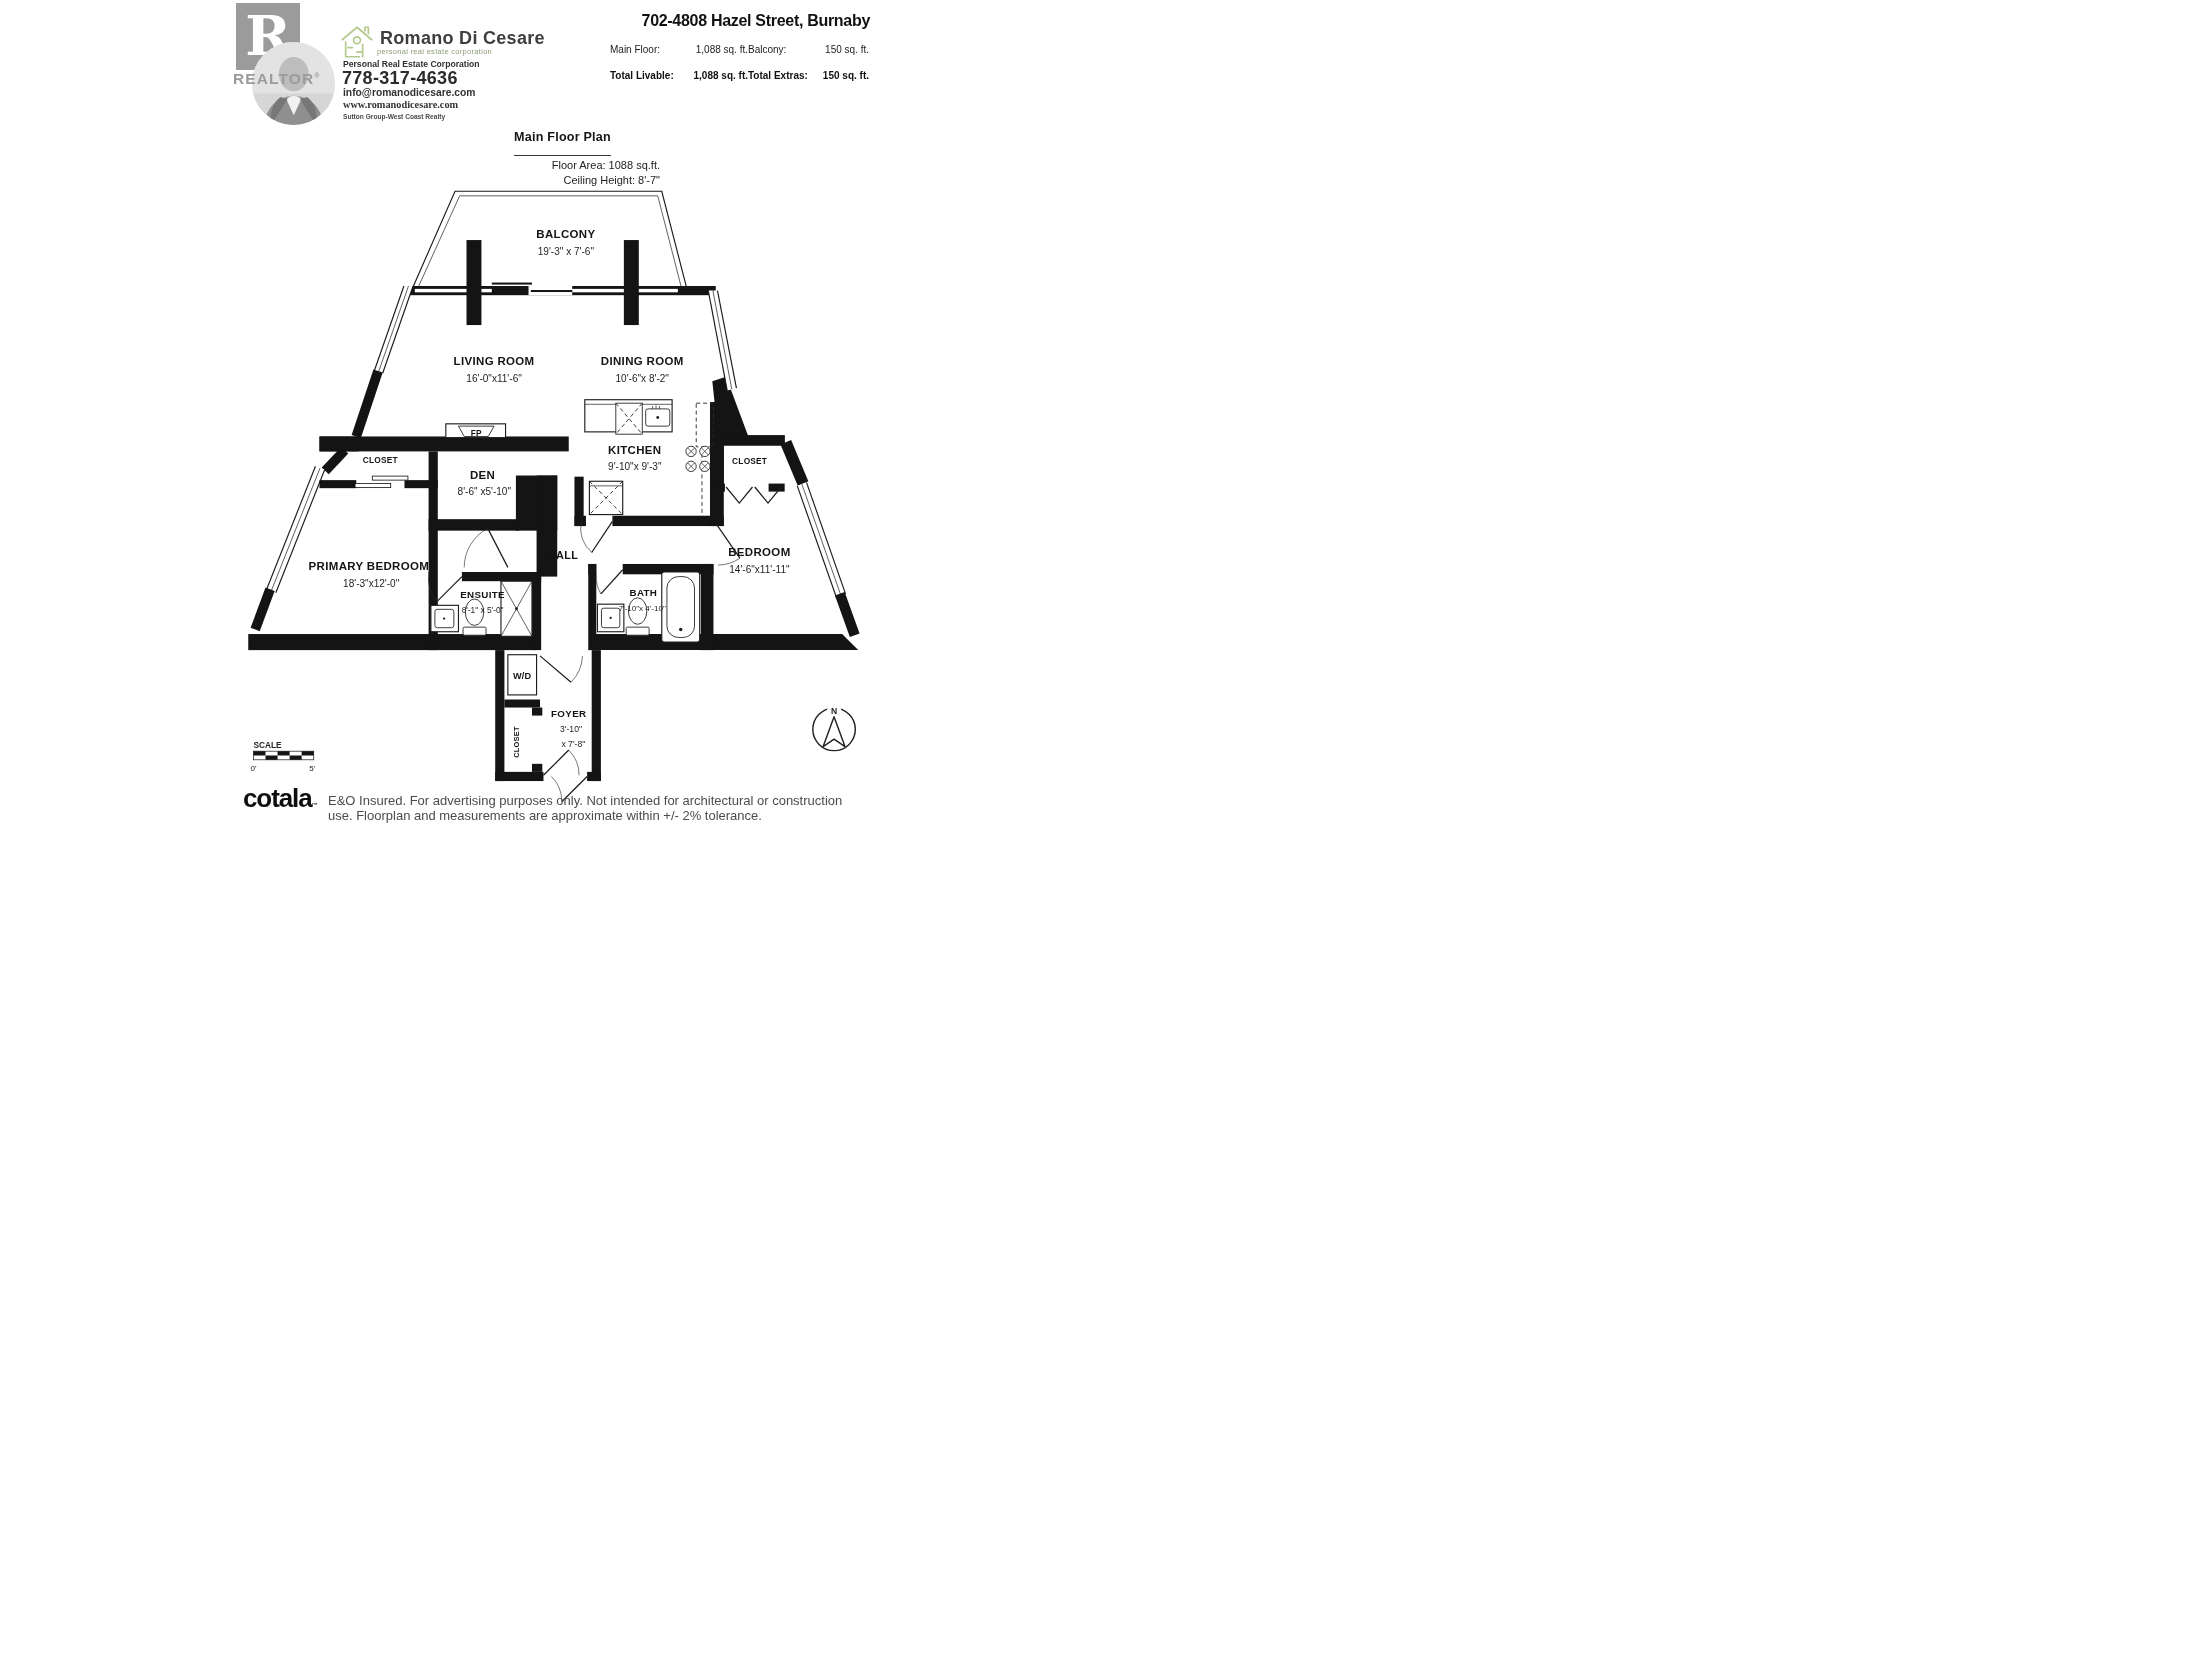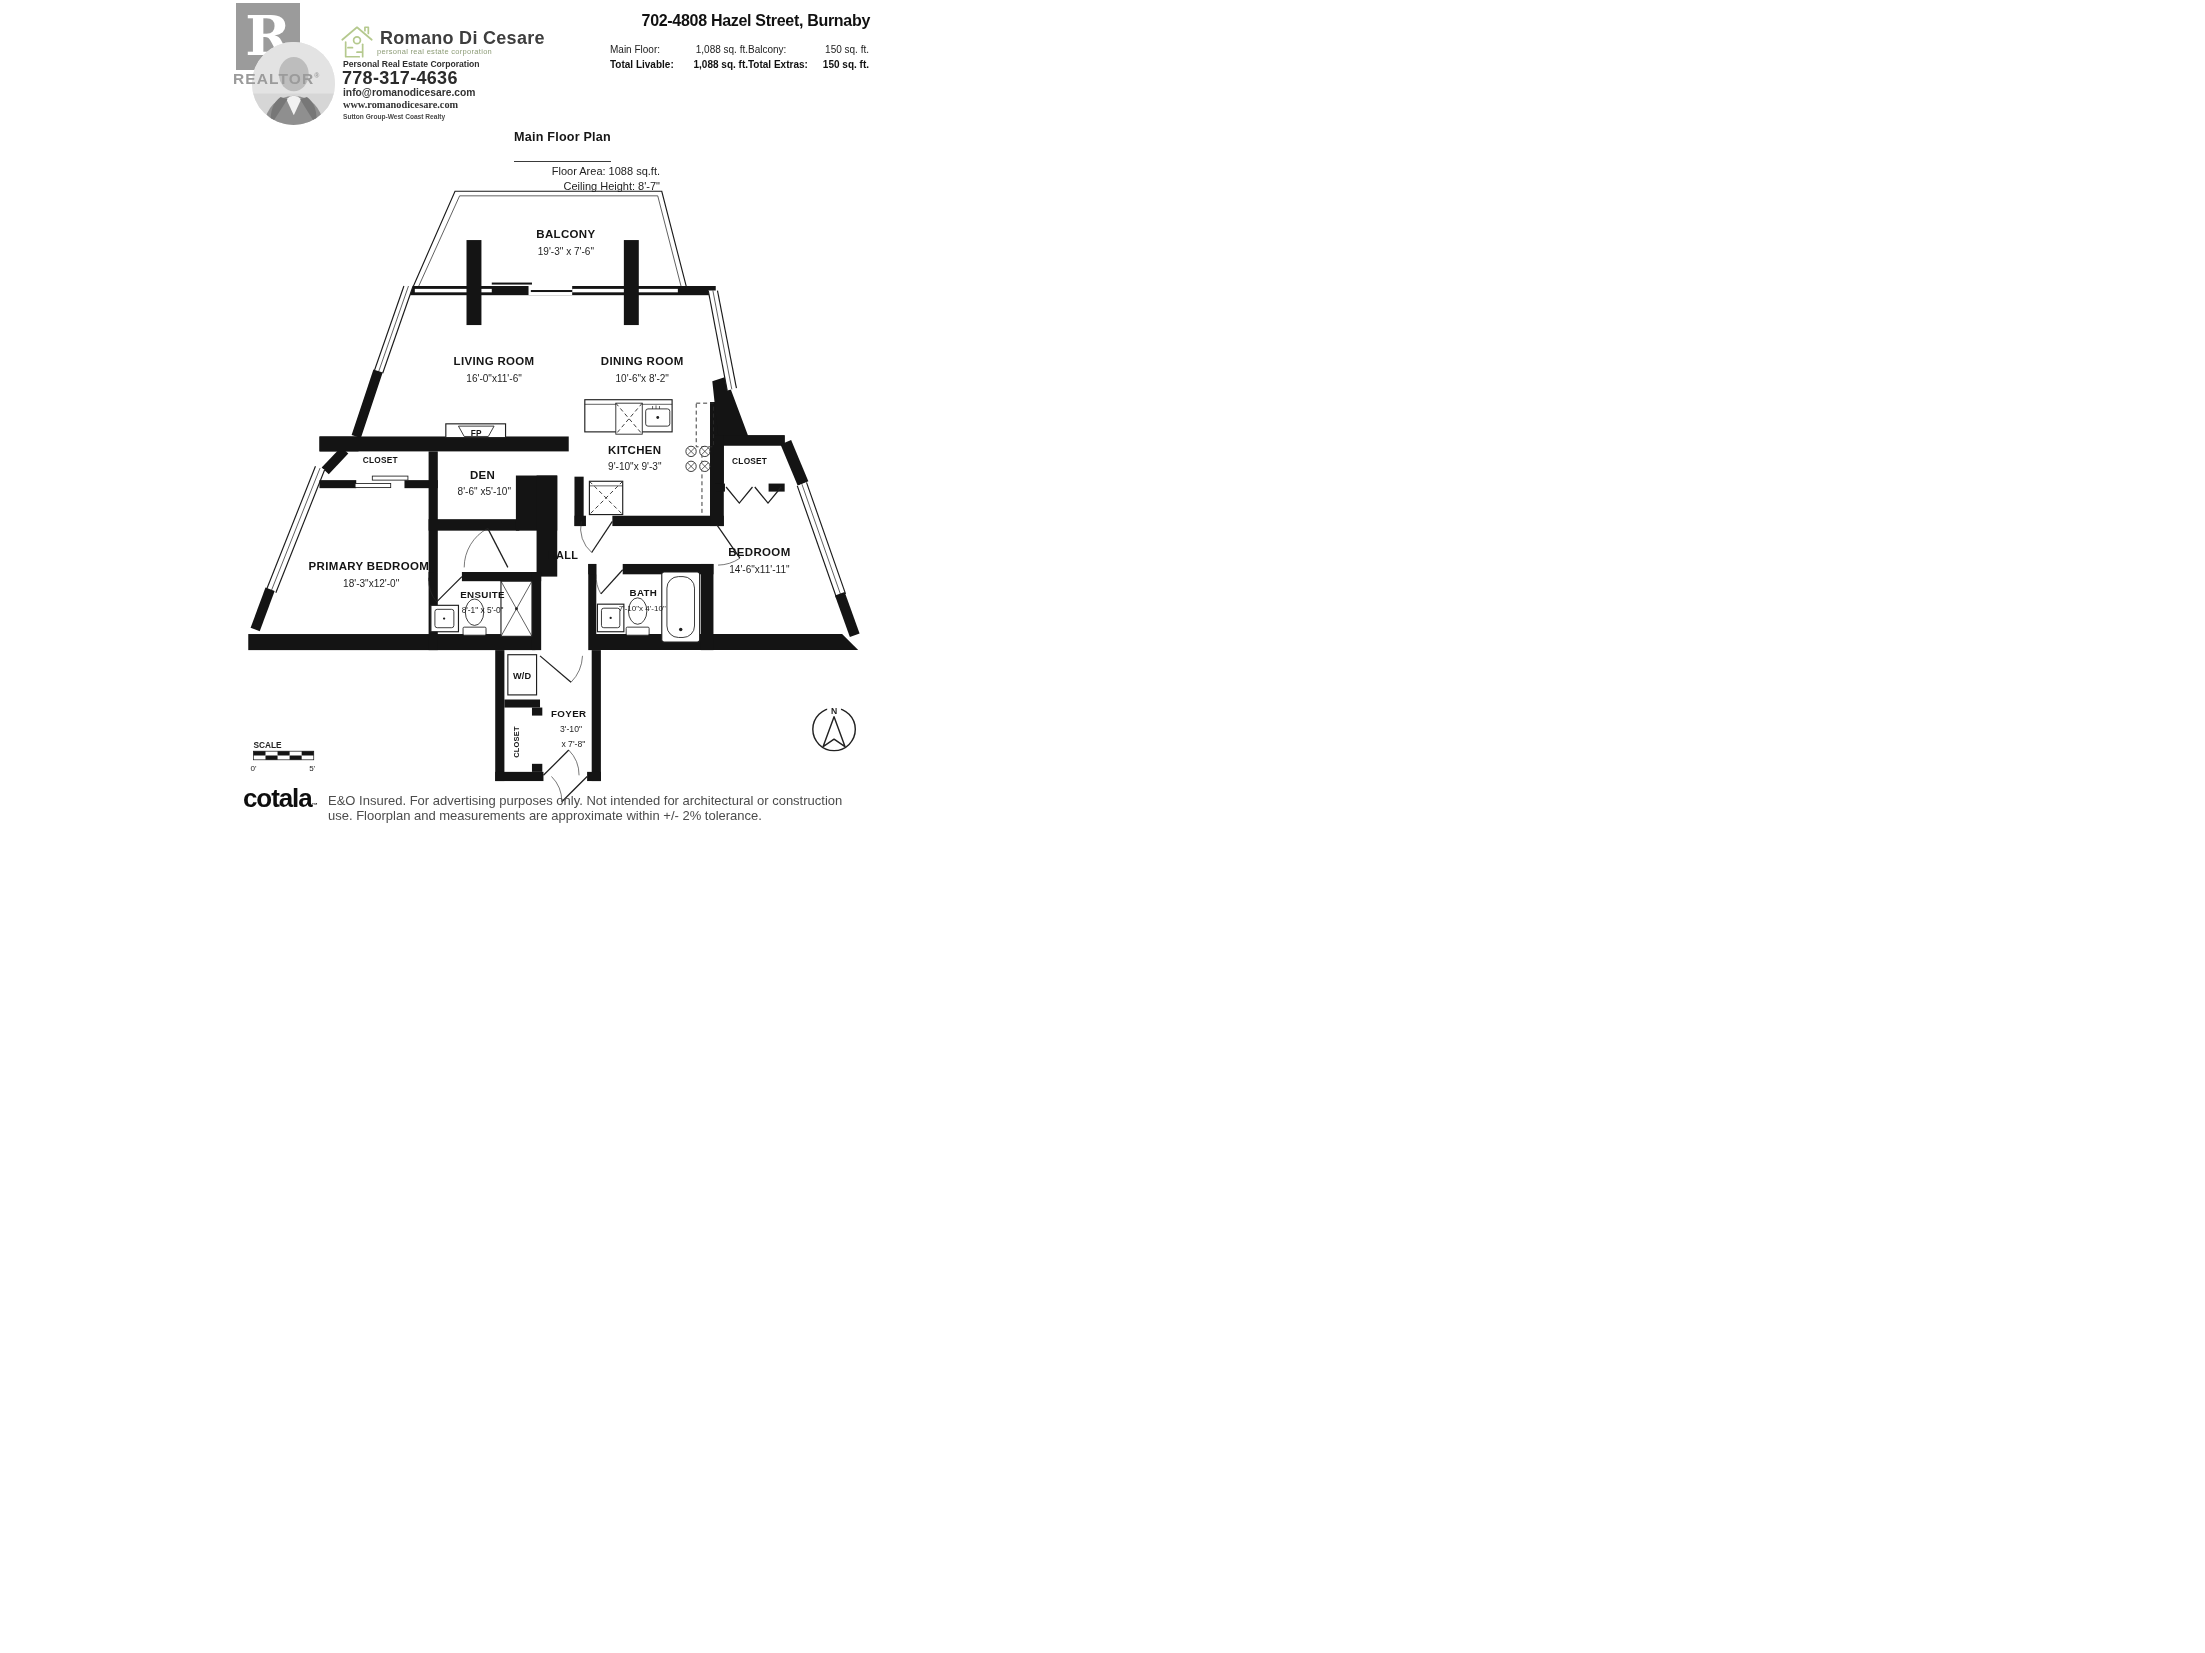--- a/index.html
+++ b/index.html
@@ -23,29 +23,29 @@
   .agent-designation{left:343px;top:59px;font-size:8.6px;font-weight:bold;color:#2e2e2e;}
   .agent-phone{left:342px;top:68px;font-size:18px;font-weight:bold;color:#2b2b2b;letter-spacing:0.3px;}
   .agent-email{left:343px;top:87px;font-size:10.3px;font-weight:bold;color:#333;}
   .agent-web{left:343px;top:99px;font-size:10.3px;font-weight:bold;color:#333;font-family:Liberation Serif, serif;}
   .agent-brokerage{left:343px;top:113px;font-size:6.6px;font-weight:bold;color:#4a4a4a;}
 
   
   .address{left:583px;top:11.5px;width:287px;text-align:right;font-size:16px;font-weight:bold;
            color:#111;letter-spacing:-0.3px;}
   .stats{left:610px;top:44px;width:261px;display:grid;
-         grid-template-columns:68px 70px 64px 57px;row-gap:4px;font-size:10px;color:#222;}
+         grid-template-columns:68px 70px 64px 57px;row-gap:15px;font-size:10px;color:#222;}
   .stats .lbl{text-align:left;}
   .stats .val{text-align:right;}
   .stats .b{font-weight:bold;color:#111;}
 
   
   .plan-head{left:465px;top:130px;width:195px;text-align:center;}
   .plan-title{display:inline-block;font-size:12.6px;font-weight:bold;color:#161616;
-              border-bottom:1.4px solid #3a3a3a;padding-bottom:17px;letter-spacing:0.2px;}
+              border-bottom:1.4px solid #3a3a3a;padding-bottom:11px;letter-spacing:0.2px;}
   .plan-sub{font-size:11px;color:#222;margin-top:2.3px;line-height:1.35;text-align:right;}
 
   
   .cotala{left:243px;top:783px;font-size:26px;font-weight:bold;color:#0e0e0e;letter-spacing:-1.1px;}
   .cotala .tm{font-size:6.3px;vertical-align:baseline;letter-spacing:0;}
   .disclaimer{left:328px;top:793px;width:540px;font-size:13px;color:#4c4c4c;}
 
   
   svg{position:absolute;left:0;top:0;}
   .wall{fill:#141414;stroke:none;}

